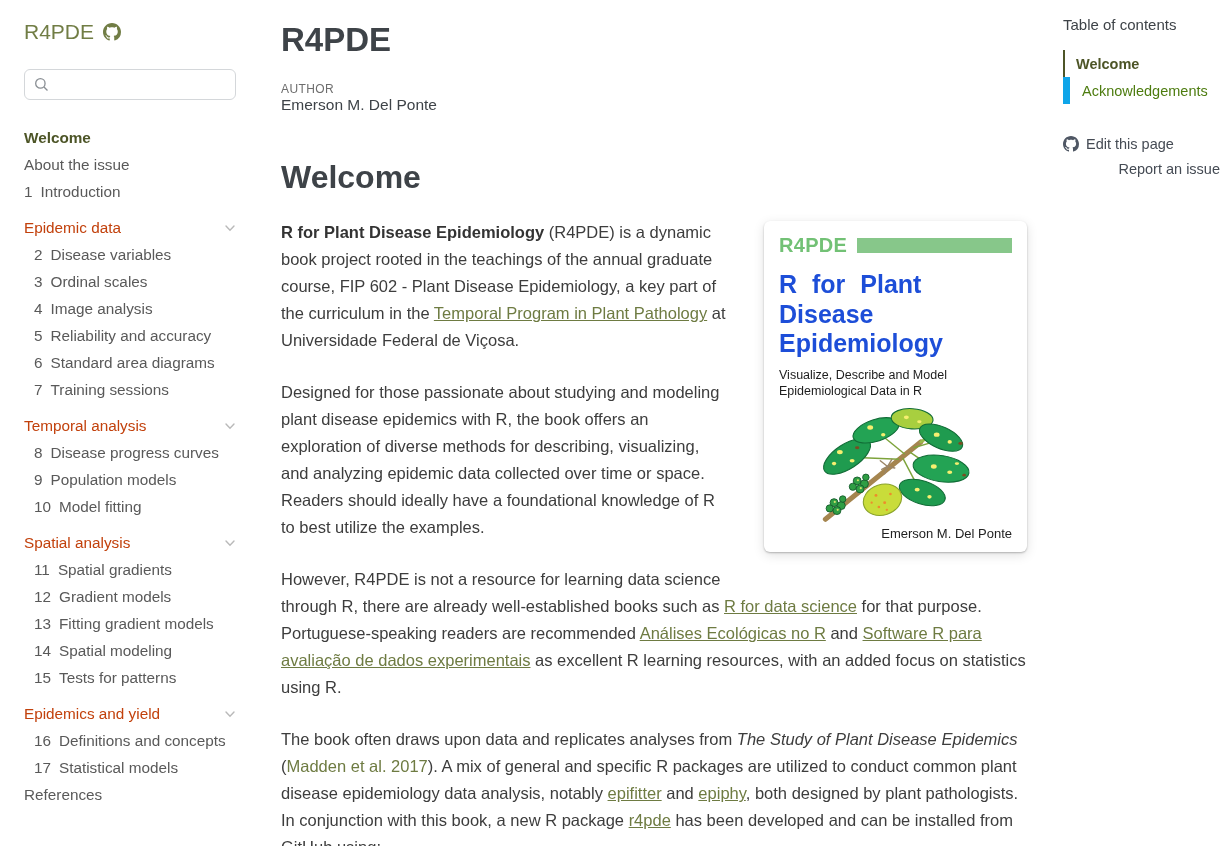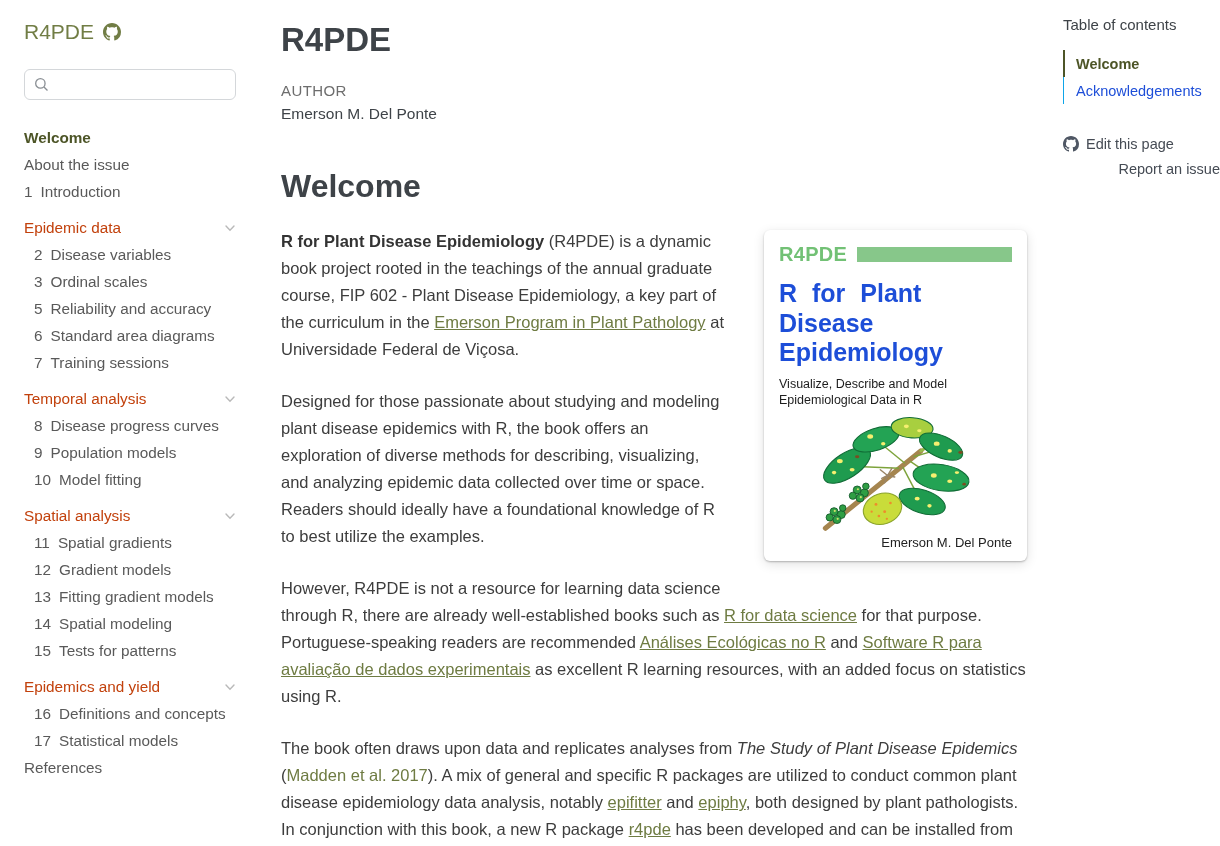--- a/index.html
+++ b/index.html
@@ -31,21 +31,21 @@
   .nav-item.sub { padding-left:10px; }
   .nav-part {
     display:flex; justify-content:space-between; align-items:center;
     color:#c2410c; padding:4.5px 0; line-height:18px; margin-top:9px; cursor:pointer;
   }
   .chevron { width:12px; height:12px; display:inline-flex; }
 
   
   .main { width:746px; margin-left:21px; padding-top:12px; }
   .book-title { font-size:33px; font-weight:700; color:#3e4348; margin:10px 0 24px; line-height:1.1; }
-  .author-label { font-size:15px; color:#6d6d6d; letter-spacing:.4px; margin-bottom:6px; }
+  .author-label { font-size:12px; color:#6d6d6d; letter-spacing:.4px; }
   .author-name { font-size:15.5px; color:#3e4348; }
   .section-heading { font-size:32px; font-weight:700; color:#3e4348; margin:46px 0 24px; line-height:1.1; }
   .content-flow p {
     font-size:16.5px; line-height:27px; margin:0 0 25px; color:#3d3d3d;
   }
   .content-flow a.link { color:#6e7b42; text-decoration:underline; cursor:pointer; }
   .content-flow a.cite { color:#6e7b42; text-decoration:none; cursor:pointer; }
   .content-flow strong { font-weight:700; color:#333;margin-top:28px; }
 
   
@@ -62,22 +62,22 @@
   .cover-title .l1 { display:block; word-spacing:.32em; }
   .cover-sub { font-size:12.5px; color:#1d1d1d; margin-top:8px; line-height:1.32; }
   .cover-art { flex:1; min-height:0; display:flex; justify-content:center; align-items:center; }
   .cover-art svg { width:215px; height:100%; }
   .cover-author { text-align:right; font-size:13px; color:#222; }
 
   
   .toc { width:157px; margin-left:36px; padding-top:16px; font-size:14.5px; }
   .toc-title { color:#3e4348; margin-bottom:17px; font-size:15px; }
   .toc-item {
-    color:#1d4ed8; padding:4.5px 0 4.5px 12px; line-height:18px;
-    border-left:1px solid #0ea5e9; cursor:pointer;
+    color:#4d7c0f; padding:4.5px 0 4.5px 12px; line-height:18px;
+    border-left:7px solid #0ea5e9; cursor:pointer;
   }
   .toc-item.active { color:#4d5527; font-weight:700; border-left:2px solid #4d5527; padding-left:11px; }
   .toc-actions { margin-top:27px; }
   .toc-action { display:flex; align-items:center; gap:7px; color:#454b54; padding:3.5px 0; line-height:18px; cursor:pointer; }
   .toc-action.no-icon { padding-left:23px;justify-content:flex-end; }
   .toc-gh { width:16px; height:16px; display:inline-flex; flex-shrink:0; }
 </style>
 </head>
 <body>
 
@@ -106,20 +106,21 @@
       <div class="nav-part">
         <span class="label">Epidemic data</span>
         <span class="chevron">
           <svg viewBox="0 0 12 12" width="12" height="12" fill="none" stroke="#b9b9b9" stroke-width="1.4" stroke-linecap="round">
             <polyline points="2,4 6,8.2 10,4"></polyline>
           </svg>
         </span>
       </div>
       <div class="nav-item sub"><span class="number">2</span><span class="label">Disease variables</span></div>
       <div class="nav-item sub"><span class="number">3</span><span class="label">Ordinal scales</span></div>
+      <div class="nav-item sub"><span class="number">4</span><span class="label">Image analysis</span></div>
       <div class="nav-item sub"><span class="number">5</span><span class="label">Reliability and accuracy</span></div>
       <div class="nav-item sub"><span class="number">6</span><span class="label">Standard area diagrams</span></div>
       <div class="nav-item sub"><span class="number">7</span><span class="label">Training sessions</span></div>
       <div class="nav-part">
         <span class="label">Temporal analysis</span>
         <span class="chevron">
           <svg viewBox="0 0 12 12" width="12" height="12" fill="none" stroke="#b9b9b9" stroke-width="1.4" stroke-linecap="round">
             <polyline points="2,4 6,8.2 10,4"></polyline>
           </svg>
         </span>
@@ -254,21 +255,21 @@
             <circle cx="63" cy="111" r="1.5"></circle>
               <circle cx="67" cy="122" r="1.5"></circle>
               <circle cx="31" cy="141" r="1.5"></circle>
               <circle cx="35" cy="152" r="1.5"></circle>
           </g>
         </svg>
       </div>
       <div class="cover-author">Emerson M. Del Ponte</div>
     </div>
 
-  <p><strong>R for Plant Disease Epidemiology</strong><span> (R4PDE) is a dynamic book project rooted in the teachings of the annual graduate course, FIP 602 - Plant Disease Epidemiology, a key part of the curriculum in the </span><a class="link">Emerson Program in Plant Pathology</a><span> at Universidade Federal de Viçosa.</span></p>
+  <p><strong>R for Plant Disease Epidemiology</strong><span> (R4PDE) is a dynamic book project rooted in the teachings of the annual graduate course, FIP 602 - Plant Disease Epidemiology, a key part of the curriculum in the </span><a class="link">Temporal Program in Plant Pathology</a><span> at Universidade Federal de Viçosa.</span></p>
       <p><span>Designed for those passionate about studying and modeling plant disease epidemics with R, the book offers an exploration of diverse methods for describing, visualizing, and analyzing epidemic data collected over time or space. Readers should ideally have a foundational knowledge of R to best utilize the examples.</span></p>
       <p><span>However, R4PDE is not a resource for learning data science through R, there are already well-established books such as </span><a class="link">R for data science</a><span> for that purpose. Portuguese-speaking readers are recommended </span><a class="link">Análises Ecológicas no R</a><span> and </span><a class="link">Software R para avaliação de dados experimentais</a><span> as excellent R learning resources, with an added focus on statistics using R.</span></p>
       <p><span>The book often draws upon data and replicates analyses from </span><em>The Study of Plant Disease Epidemics</em><span> (</span><a class="cite">Madden et al. 2017</a><span>). A mix of general and specific R packages are utilized to conduct common plant disease epidemiology data analysis, notably </span><a class="link">epifitter</a><span> and </span><a class="link">epiphy</a><span>, both designed by plant pathologists. In conjunction with this book, a new R package </span><a class="link">r4pde</a><span> has been developed and can be installed from GitHub using:</span></p>
     </div>
 </main>
 
 <aside class="toc">
   <div class="toc-title">Table of contents</div>
   <div id="toc-list">
       <div class="toc-item active">Welcome</div>

